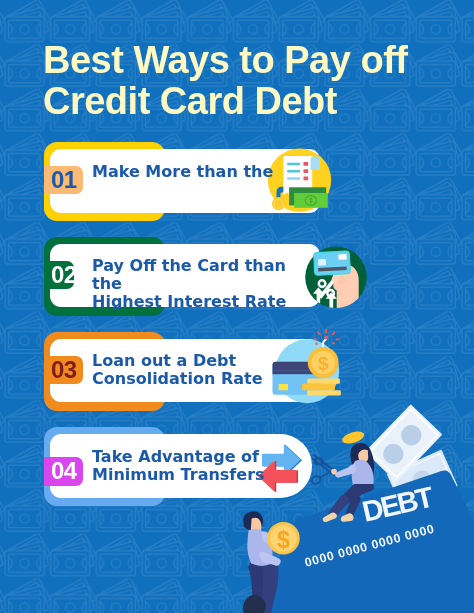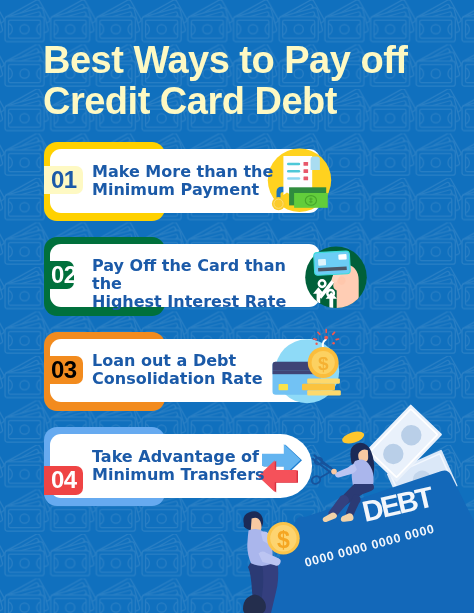--- a/index.html
+++ b/index.html
@@ -73,21 +73,21 @@
   </svg>
 
   <div class="title">
     <div>Best Ways to Pay off</div>
     <div>Credit Card Debt</div>
   </div>
 
   <div class="item" id="item0" style="top:142px;height:78.8px;width:271px;">
     <div class="accent" style="height: 78.8px; background: rgb(255, 209, 0);"></div>
     <div class="panel" style="top:7.2px;height:63.4px;width:270px;"></div>
-    <div class="badge" style="top: 23.8px; height: 28.7px; width: 39.2px; background: #fef9c3;">
+    <div class="badge" style="top: 23.8px; height: 28.7px; width: 39.2px; background: #fdba74;">
       <span class="badgenum" style="color: rgb(27, 90, 168);">01</span>
     </div>
     <svg class="icon" width="100" height="100" viewBox="0 0 100 100" style="left:220px;top:0px;">
       <circle cx="35.5" cy="38.2" r="31.7" fill="#ffd21f"></circle>
       <path d="M12.5 49.5 q0.3-4.6 5.0-4.8 h10 v5.6 h-9.3 q-1.6 0.1-1.7 1.7 v4.4 h-4.0z" fill="#1a74bd"></path>
       <g>
         <path d="M19.4 14 h28.8 v36.5 l-4.2 2.8 -4.2-2.8 -4.2 2.8 -4.2-2.8 -4.2 2.8 -4.2-2.8 -3.6 2.4z" fill="#fdfdff"></path>
         <path d="M46.6 17.5 q0-3.1 3.1-3.1 h3.1 q3.1 0 3.1 3.1 v10.5 h-9.3z" fill="#a9dcf1"></path>
         <rect x="23.0" y="20.8" width="13.2" height="2.5" rx="1.25" fill="#4ec8d8"></rect>
         <rect x="23.0" y="28.0" width="13.2" height="2.5" rx="1.25" fill="#4ec8d8"></rect>
@@ -100,21 +100,20 @@
         <rect x="25.1" y="45.3" width="37.1" height="18.1" fill="#2f8b3e"></rect>
         <rect x="30.1" y="51" width="33.7" height="14.8" fill="#62cd3b"></rect>
         <ellipse cx="46.9" cy="58.4" rx="5.6" ry="4.8" fill="none" stroke="#46a62b" stroke-width="1.1"></ellipse>
         <path d="M46.9 55.6 v5.6 M45.2 57 h3.4 M45.2 59.8 h3.4" stroke="#46a62b" stroke-width="1" fill="none"></path>
       </g>
       <circle cx="14.5" cy="61.7" r="6.6" fill="#fbcb2c"></circle>
       <circle cx="14.5" cy="61.7" r="4.6" fill="none" stroke="#fde07a" stroke-width="0.9"></circle>
     </svg>
     <div class="itext" style="top:20.5px;">
       <div>Make More than the</div>
-      <div>Minimum Payment</div>
     </div>
   </div>
   <div class="item" id="item1" style="top:236.8px;height:78.8px;width:271px;">
     <div class="accent" style="height: 78.8px; background: rgb(0, 112, 60);"></div>
     <div class="panel" style="top:7.2px;height:63.4px;width:270px;"></div>
     <div class="badge" style="top: 23.8px; height: 28.7px; width: 30px; background: rgb(0, 112, 60);">
       <span class="badgenum" style="color: rgb(255, 255, 255);">02</span>
     </div>
     <svg class="icon" width="100" height="100" viewBox="0 0 100 100" style="left:255px;top:0px;">
       <clipPath id="c2clip">
@@ -146,21 +145,21 @@
     </svg>
     <div class="itext" style="top:20.5px;">
       <div>Pay Off the Card than the</div>
       <div>Highest Interest Rate</div>
     </div>
   </div>
   <div class="item" id="item2" style="top:331.8px;height:78.8px;width:271px;">
     <div class="accent" style="height: 78.8px; background: rgb(242, 139, 30);"></div>
     <div class="panel" style="top:7.2px;height:63.4px;width:270px;"></div>
     <div class="badge" style="top: 23.8px; height: 28.7px; width: 39.2px; background: rgb(242, 139, 30);">
-      <span class="badgenum" style="color: #000000;">03</span>
+      <span class="badgenum" style="color: #7f1d1d;">03</span>
     </div>
     <svg class="icon" width="110" height="100" viewBox="0 0 110 100" style="left:200px;top:0px;">
       <circle cx="63.2" cy="39.2" r="32" fill="#8edaf7"></circle>
       <g>
         <path d="M28.5 33.0 q0-3.2 3.2-3.2 h42 q3.2 0 3.2 3.2 v26.5 q0 3.2 -3.2 3.2 h-42 q-3.2 0 -3.2-3.2z" fill="#72c2f4"></path>
         <path d="M28.5 33.0 q0-3.2 3.2-3.2 h42 q3.2 0 3.2 3.2 v5.2 h-48.4z" fill="#3f4476"></path>
         <rect x="28.5" y="38.2" width="48.4" height="4.0" fill="#3f4476"></rect>
         <rect x="34.6" y="52.1" width="9.4" height="6.2" rx="0.8" fill="#fbe34c"></rect>
       </g>
       <g>
@@ -186,21 +185,21 @@
       </g>
     </svg>
     <div class="itext" style="top:20.5px;">
       <div>Loan out a Debt</div>
       <div>Consolidation Rate</div>
     </div>
   </div>
   <div class="item" id="item3" style="top:427px;height:78.8px;width:271px;">
     <div class="accent" style="height: 78.8px; background: rgb(102, 170, 240);"></div>
     <div class="panel" style="top:7.2px;height:63.4px;width:262.1px;border-radius:11px 31.7px 31.7px 11px;"></div>
-    <div class="badge" style="top: 39px; height: 28.7px; width: 39.2px; background: #ef4444;">
+    <div class="badge" style="top: 30px; height: 28.7px; width: 39.2px; background: #d946ef;">
       <span class="badgenum" style="color: rgb(255, 255, 255);">04</span>
     </div>
     <svg class="icon" width="110" height="100" viewBox="0 0 110 100" style="left:200px;top:0px;">
       <g>
         <path d="M19.4 27.2 h21.8 v-9.8 l16.8 15.9 -16.8 15.9 v-9.8 h-21.8z" fill="#1d7ed0"></path>
         <path d="M18.0 26.7 h21.8 v-9.8 l16.8 15.9 -16.8 15.9 v-9.8 h-21.8z" fill="#63b4f0"></path>
       </g>
       <g>
         <path d="M54.0 43.6 h-21.8 v-9.8 l-16.8 15.9 16.8 15.9 v-9.8 h21.8z" fill="#d8313f"></path>
         <path d="M52.6 43.1 h-21.8 v-9.8 l-16.8 15.9 16.8 15.9 v-9.8 h21.8z" fill="#f5515a"></path>

